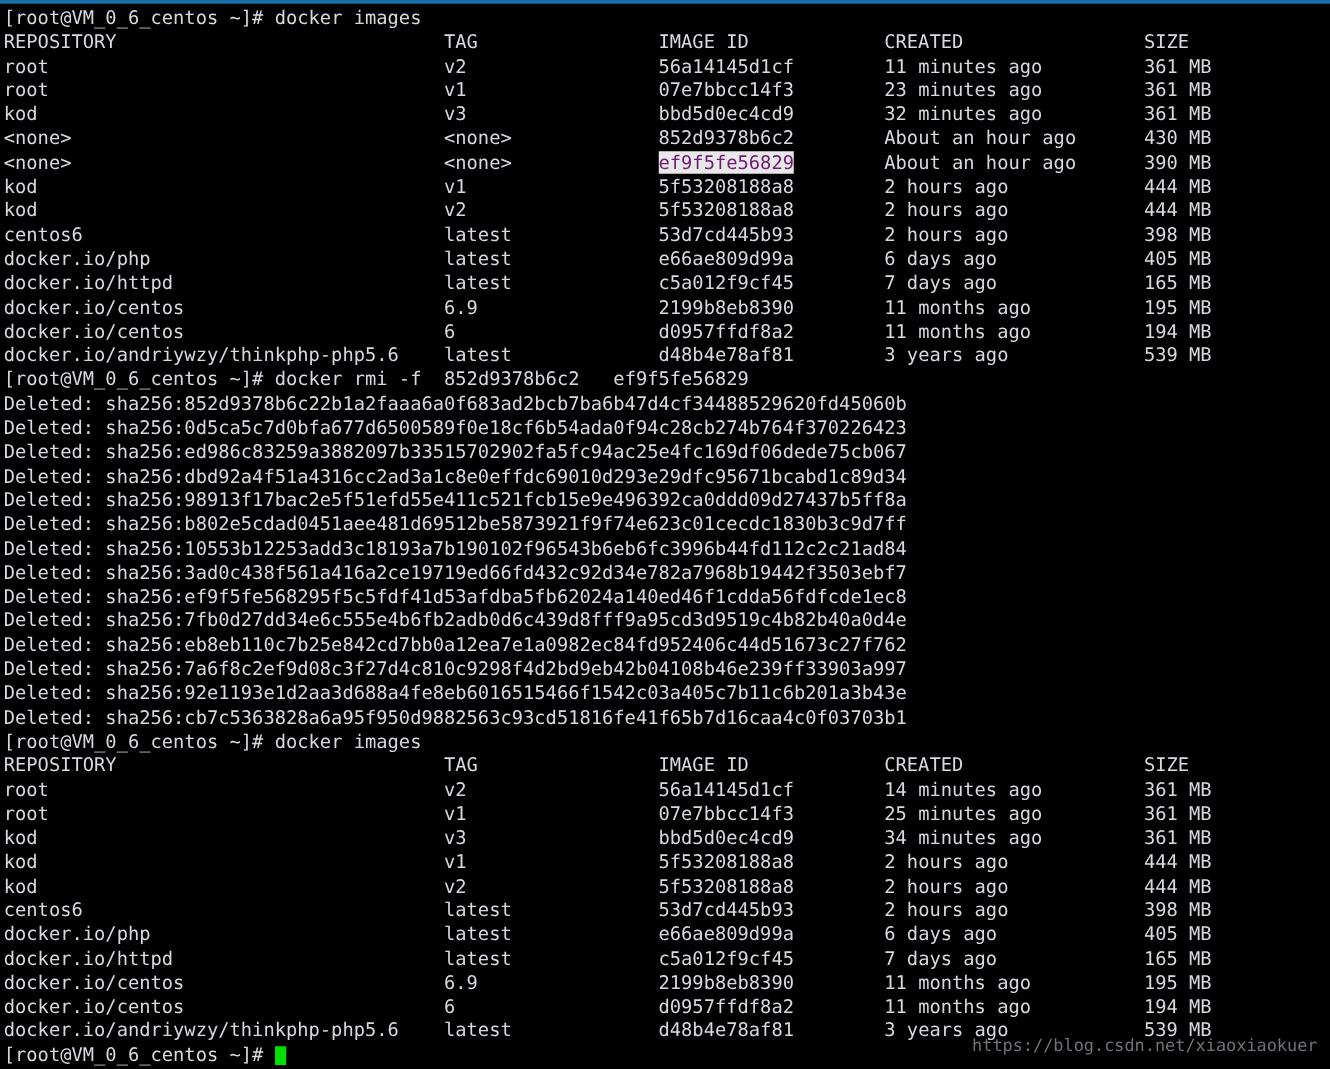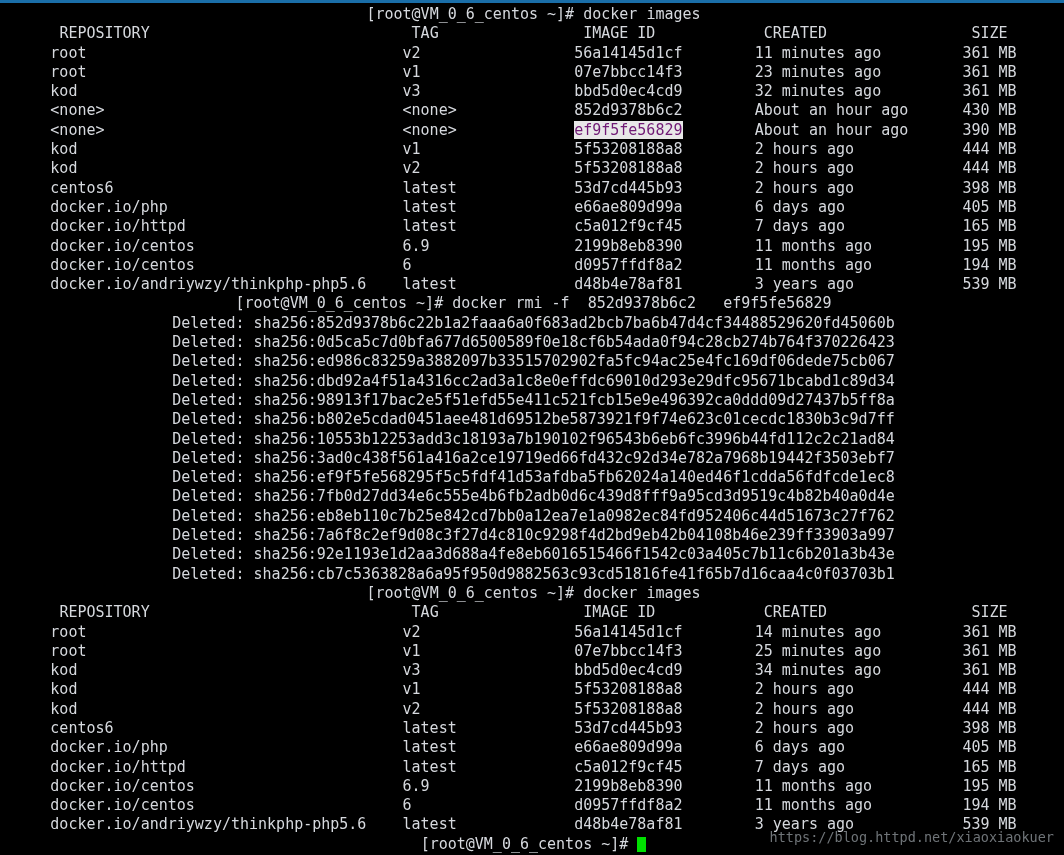--- a/index.html
+++ b/index.html
@@ -22,21 +22,20 @@
     color: #d6d9de;
     -webkit-font-smoothing: none;
   }
   .screen {
     position: absolute;
     top: 2px;
     left: 3px;
     right: 0;
     bottom: 0;
     white-space: pre;
-    text-align: center;
   }
   .line {
     height: 19.3px;
     white-space: pre;
     letter-spacing: 0px;
   }
   .seg { white-space: pre; }
   .hl {
     background: #e8e8e8;
     color: #701a75;
@@ -57,14 +56,14 @@
     font-size: 13.5px;
     white-space: pre;
     letter-spacing: 0px;
   }
 </style>
 </head>
 <body>
 
 <div id="terminal">
   <div class="screen" id="screen"><div class="line"><span class="seg">[root@VM_0_6_centos ~]# </span><span class="seg">docker images</span></div><div class="line"><span class="seg">REPOSITORY                             TAG                IMAGE ID            CREATED                SIZE</span></div><div class="line"><span class="seg">root                                   v2                 </span><span class="seg">56a14145d1cf</span><span class="seg">        </span><span class="seg">11 minutes ago         361 MB</span></div><div class="line"><span class="seg">root                                   v1                 </span><span class="seg">07e7bbcc14f3</span><span class="seg">        </span><span class="seg">23 minutes ago         361 MB</span></div><div class="line"><span class="seg">kod                                    v3                 </span><span class="seg">bbd5d0ec4cd9</span><span class="seg">        </span><span class="seg">32 minutes ago         361 MB</span></div><div class="line"><span class="seg">&lt;none&gt;                                 &lt;none&gt;             </span><span class="seg">852d9378b6c2</span><span class="seg">        </span><span class="seg">About an hour ago      430 MB</span></div><div class="line"><span class="seg">&lt;none&gt;                                 &lt;none&gt;             </span><span class="seg hl">ef9f5fe56829</span><span class="seg">        </span><span class="seg">About an hour ago      390 MB</span></div><div class="line"><span class="seg">kod                                    v1                 </span><span class="seg">5f53208188a8</span><span class="seg">        </span><span class="seg">2 hours ago            444 MB</span></div><div class="line"><span class="seg">kod                                    v2                 </span><span class="seg">5f53208188a8</span><span class="seg">        </span><span class="seg">2 hours ago            444 MB</span></div><div class="line"><span class="seg">centos6                                latest             </span><span class="seg">53d7cd445b93</span><span class="seg">        </span><span class="seg">2 hours ago            398 MB</span></div><div class="line"><span class="seg">docker.io/php                          latest             </span><span class="seg">e66ae809d99a</span><span class="seg">        </span><span class="seg">6 days ago             405 MB</span></div><div class="line"><span class="seg">docker.io/httpd                        latest             </span><span class="seg">c5a012f9cf45</span><span class="seg">        </span><span class="seg">7 days ago             165 MB</span></div><div class="line"><span class="seg">docker.io/centos                       6.9                </span><span class="seg">2199b8eb8390</span><span class="seg">        </span><span class="seg">11 months ago          195 MB</span></div><div class="line"><span class="seg">docker.io/centos                       6                  </span><span class="seg">d0957ffdf8a2</span><span class="seg">        </span><span class="seg">11 months ago          194 MB</span></div><div class="line"><span class="seg">docker.io/andriywzy/thinkphp-php5.6    latest             </span><span class="seg">d48b4e78af81</span><span class="seg">        </span><span class="seg">3 years ago            539 MB</span></div><div class="line"><span class="seg">[root@VM_0_6_centos ~]# </span><span class="seg">docker rmi -f  852d9378b6c2   ef9f5fe56829</span></div><div class="line"><span class="seg">Deleted: sha256:852d9378b6c22b1a2faaa6a0f683ad2bcb7ba6b47d4cf34488529620fd45060b</span></div><div class="line"><span class="seg">Deleted: sha256:0d5ca5c7d0bfa677d6500589f0e18cf6b54ada0f94c28cb274b764f370226423</span></div><div class="line"><span class="seg">Deleted: sha256:ed986c83259a3882097b33515702902fa5fc94ac25e4fc169df06dede75cb067</span></div><div class="line"><span class="seg">Deleted: sha256:dbd92a4f51a4316cc2ad3a1c8e0effdc69010d293e29dfc95671bcabd1c89d34</span></div><div class="line"><span class="seg">Deleted: sha256:98913f17bac2e5f51efd55e411c521fcb15e9e496392ca0ddd09d27437b5ff8a</span></div><div class="line"><span class="seg">Deleted: sha256:b802e5cdad0451aee481d69512be5873921f9f74e623c01cecdc1830b3c9d7ff</span></div><div class="line"><span class="seg">Deleted: sha256:10553b12253add3c18193a7b190102f96543b6eb6fc3996b44fd112c2c21ad84</span></div><div class="line"><span class="seg">Deleted: sha256:3ad0c438f561a416a2ce19719ed66fd432c92d34e782a7968b19442f3503ebf7</span></div><div class="line"><span class="seg">Deleted: sha256:ef9f5fe568295f5c5fdf41d53afdba5fb62024a140ed46f1cdda56fdfcde1ec8</span></div><div class="line"><span class="seg">Deleted: sha256:7fb0d27dd34e6c555e4b6fb2adb0d6c439d8fff9a95cd3d9519c4b82b40a0d4e</span></div><div class="line"><span class="seg">Deleted: sha256:eb8eb110c7b25e842cd7bb0a12ea7e1a0982ec84fd952406c44d51673c27f762</span></div><div class="line"><span class="seg">Deleted: sha256:7a6f8c2ef9d08c3f27d4c810c9298f4d2bd9eb42b04108b46e239ff33903a997</span></div><div class="line"><span class="seg">Deleted: sha256:92e1193e1d2aa3d688a4fe8eb6016515466f1542c03a405c7b11c6b201a3b43e</span></div><div class="line"><span class="seg">Deleted: sha256:cb7c5363828a6a95f950d9882563c93cd51816fe41f65b7d16caa4c0f03703b1</span></div><div class="line"><span class="seg">[root@VM_0_6_centos ~]# </span><span class="seg">docker images</span></div><div class="line"><span class="seg">REPOSITORY                             TAG                IMAGE ID            CREATED                SIZE</span></div><div class="line"><span class="seg">root                                   v2                 </span><span class="seg">56a14145d1cf</span><span class="seg">        </span><span class="seg">14 minutes ago         361 MB</span></div><div class="line"><span class="seg">root                                   v1                 </span><span class="seg">07e7bbcc14f3</span><span class="seg">        </span><span class="seg">25 minutes ago         361 MB</span></div><div class="line"><span class="seg">kod                                    v3                 </span><span class="seg">bbd5d0ec4cd9</span><span class="seg">        </span><span class="seg">34 minutes ago         361 MB</span></div><div class="line"><span class="seg">kod                                    v1                 </span><span class="seg">5f53208188a8</span><span class="seg">        </span><span class="seg">2 hours ago            444 MB</span></div><div class="line"><span class="seg">kod                                    v2                 </span><span class="seg">5f53208188a8</span><span class="seg">        </span><span class="seg">2 hours ago            444 MB</span></div><div class="line"><span class="seg">centos6                                latest             </span><span class="seg">53d7cd445b93</span><span class="seg">        </span><span class="seg">2 hours ago            398 MB</span></div><div class="line"><span class="seg">docker.io/php                          latest             </span><span class="seg">e66ae809d99a</span><span class="seg">        </span><span class="seg">6 days ago             405 MB</span></div><div class="line"><span class="seg">docker.io/httpd                        latest             </span><span class="seg">c5a012f9cf45</span><span class="seg">        </span><span class="seg">7 days ago             165 MB</span></div><div class="line"><span class="seg">docker.io/centos                       6.9                </span><span class="seg">2199b8eb8390</span><span class="seg">        </span><span class="seg">11 months ago          195 MB</span></div><div class="line"><span class="seg">docker.io/centos                       6                  </span><span class="seg">d0957ffdf8a2</span><span class="seg">        </span><span class="seg">11 months ago          194 MB</span></div><div class="line"><span class="seg">docker.io/andriywzy/thinkphp-php5.6    latest             </span><span class="seg">d48b4e78af81</span><span class="seg">        </span><span class="seg">3 years ago            539 MB</span></div><div class="line"><span class="seg">[root@VM_0_6_centos ~]# </span><span class="cursor"></span></div></div>
-  <div class="watermark">https://blog.httpd.net/xiaoxiaokuer</div>
+  <div class="watermark">https://blog.csdn.net/xiaoxiaokuer</div>
 </div>
 
 </body></html>

